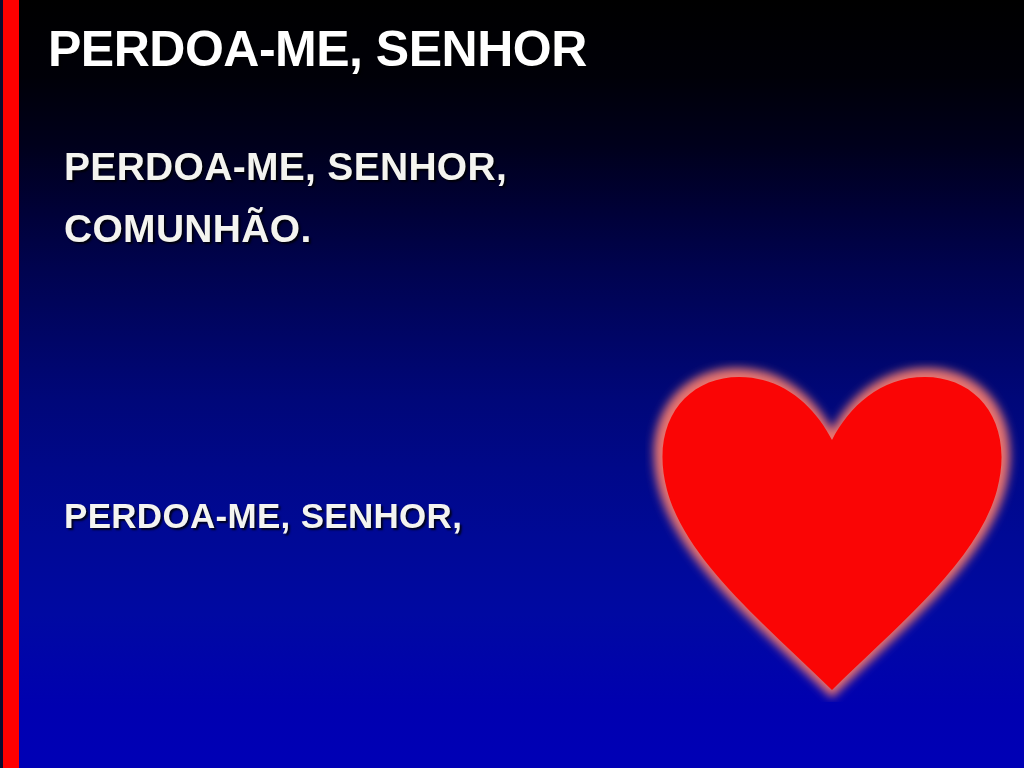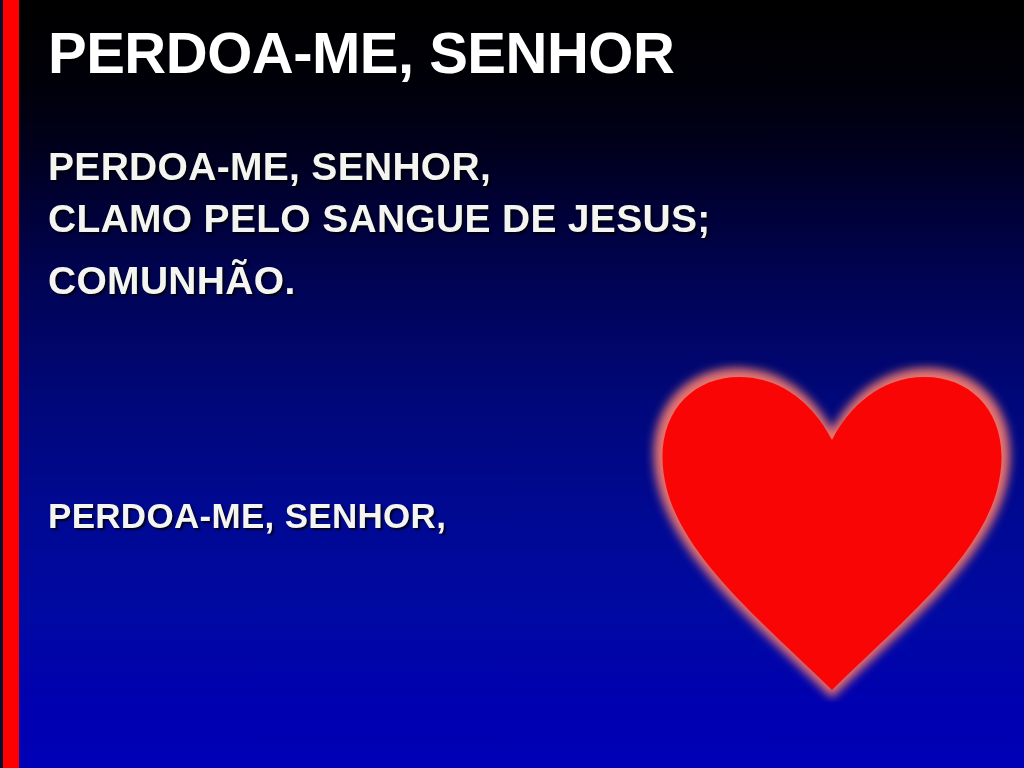--- a/index.html
+++ b/index.html
@@ -43,21 +43,21 @@
     background: #fe0000;
   }
 
   
   #title {
     position: absolute;
     left: 48px;
     top: 23px;
     width: 880px;
     color: #ffffff;
-    font-size: 58px;
+    font-size: 50px;
     font-weight: bold;
     letter-spacing: -0.5px;
     line-height: 1.05;
     white-space: nowrap;
     text-shadow: 2px 2px 2px rgba(0,0,0,0.75);
   }
 
   
   .stanza {
     position: absolute;
@@ -78,21 +78,21 @@
     line-height: 10px;
     font-size: 1px;
   }
   #stanza-2 {
     left: 48px;
     top: 492px;
     font-size: 35px;
     line-height: 48px;
     letter-spacing: 0.3px;
   }
-  .lyric-line { display: block; }
+  .lyric-line { display: block; margin-left: 16px; }
 
   
   #heart-wrap {
     position: absolute;
     left: 645px;
     top: 360px;
     width: 375px;
     height: 342px;
   }
   #heart-wrap svg { display: block; width: 100%; height: 100%; }
@@ -102,21 +102,20 @@
 
 <div id="slide">
 
   <div id="left-dark-edge"></div>
   <div id="left-red-bar"></div>
 
   <div id="title">PERDOA-ME, SENHOR</div>
 
   <div id="stanza-1" class="stanza">
     <span class="lyric-line">PERDOA-ME, SENHOR,</span>
-    <span class="lyric-line">CLAMO PELO SANGUE DE JESUS;</span>
     <span class="lyric-line gap-line"></span>
     <span class="lyric-line">COMUNHÃO.</span>
   </div>
 
   <div id="stanza-2" class="stanza">
     <span class="lyric-line">PERDOA-ME, SENHOR,</span>
   </div>
 
   <div id="heart-wrap">
     <svg viewBox="0 0 375 342" xmlns="http://www.w3.org/2000/svg">

